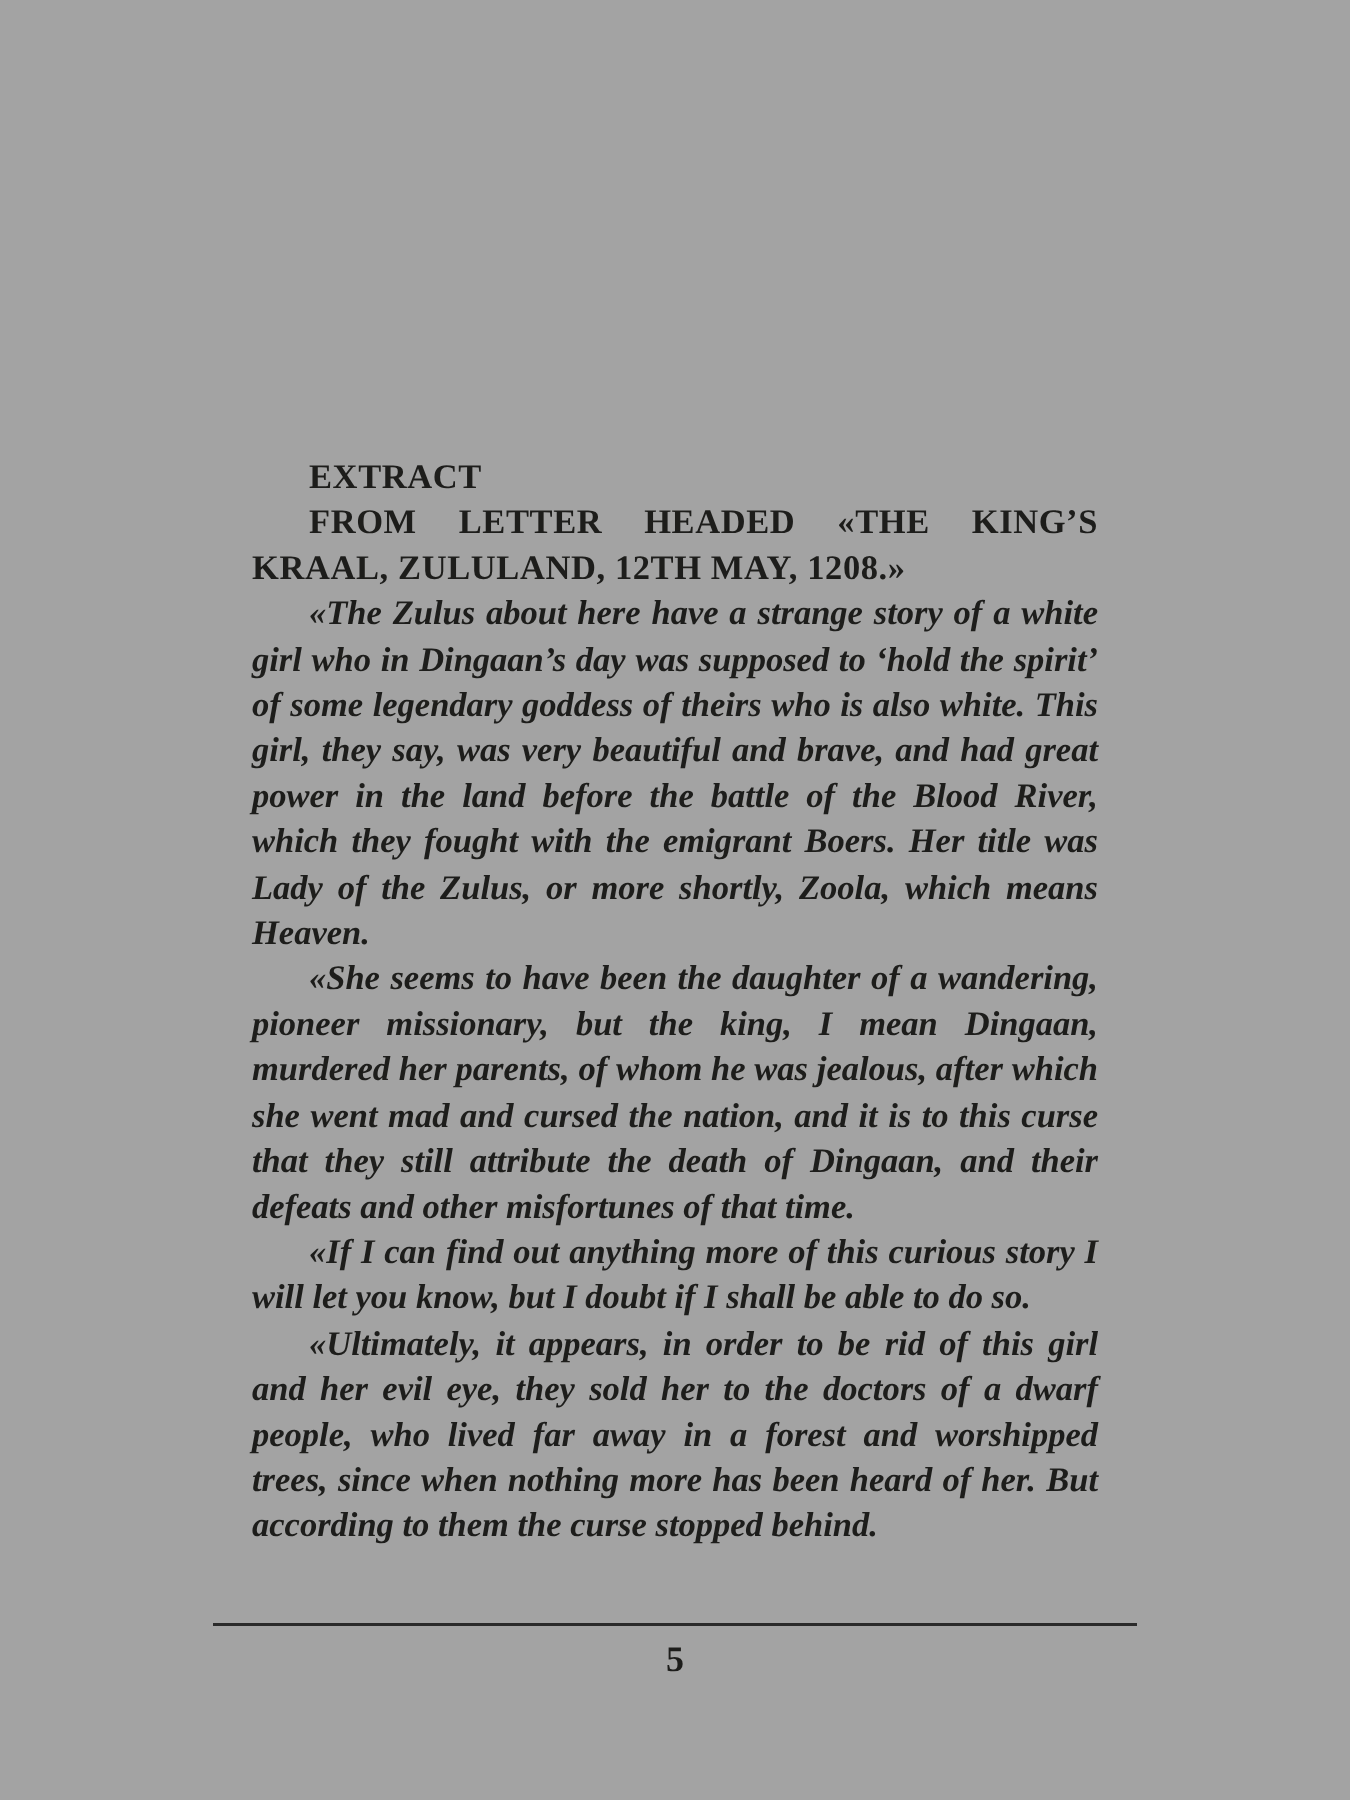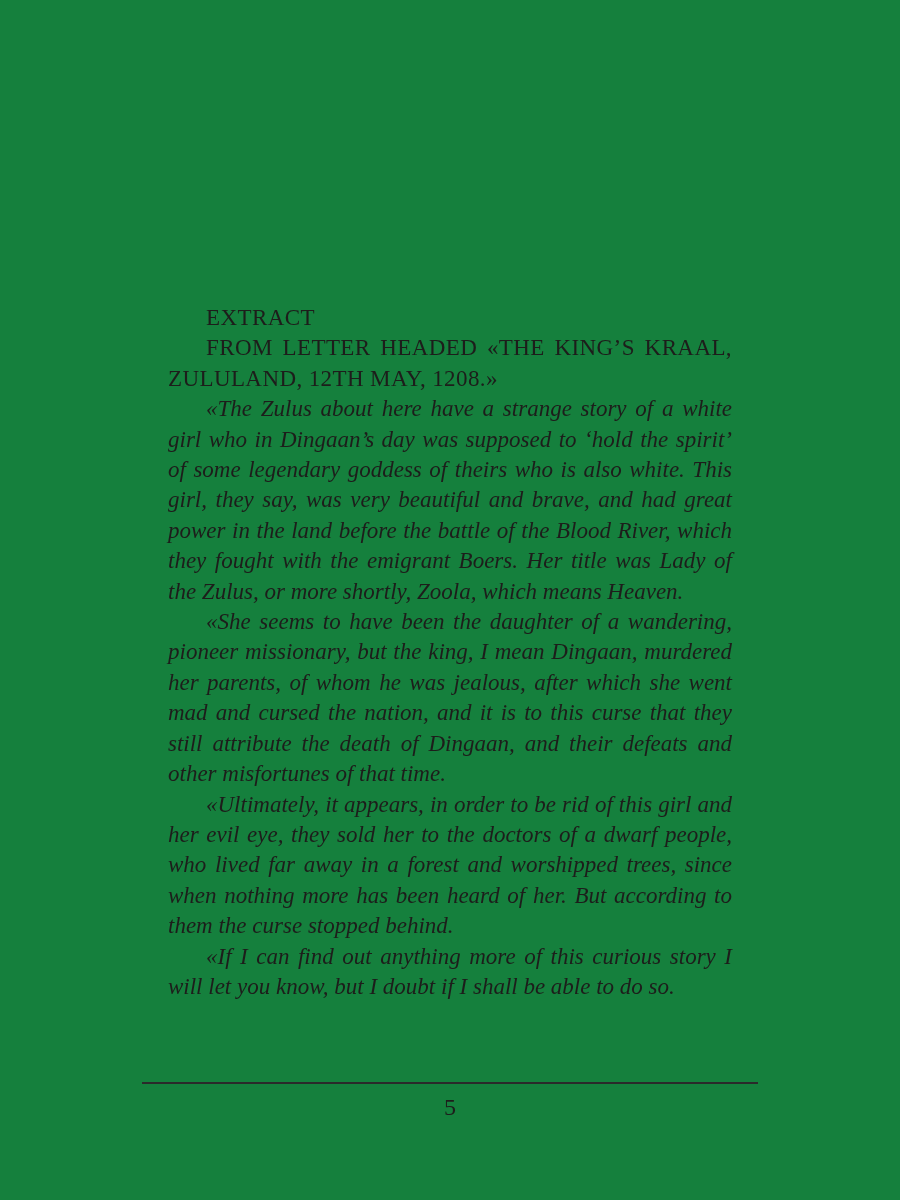--- a/index.html
+++ b/index.html
@@ -4,24 +4,25 @@
 <style>
   html, body {
     margin: 0;
     padding: 0;
     background: #ffffff;
   }
   .page {
     position: relative;
     width: 900px;
     height: 1200px;
-    background: #15803d;
+    background: #a3a3a3;
     color: #1d1d1b;
     font-family: "Liberation Serif", "DejaVu Serif", serif;
     overflow: hidden;
+    font-weight: bold;
   }
   .content {
     position: absolute;
     left: 168px;
     width: 564px;
     top: 303px;
   }
   .content p {
     margin: 0;
     font-size: 23px;
@@ -60,19 +61,19 @@
 </style>
 </head>
 <body>
 
 <div class="page">
   <div class="content">
     <p class="caps-heading first">EXTRACT</p>
     <p class="caps-heading">FROM LETTER HEADED «THE KING’S KRAAL, ZULULAND, 12TH MAY, 1208.»</p>
     <p class="body-par">«The Zulus about here have a strange story of a white girl who in Dingaan’s day was supposed to ‘hold the spirit’ of some legendary goddess of theirs who is also white. This girl, they say, was very beautiful and brave, and had great power in the land before the battle of the Blood River, which they fought with the emigrant Boers. Her title was Lady of the Zulus, or more shortly, Zoola, which means Heaven.</p>
     <p class="body-par">«She seems to have been the daughter of a wandering, pioneer missionary, but the king, I mean Dingaan, murdered her parents, of whom he was jealous, after which she went mad and cursed the nation, and it is to this curse that they still attribute the death of Dingaan, and their defeats and other misfortunes of that time.</p>
+    <p class="body-par">«If I can find out anything more of this curious story I will let you know, but I doubt if I shall be able to do so.</p>
     <p class="body-par">«Ultimately, it appears, in order to be rid of this girl and her evil eye, they sold her to the doctors of a dwarf people, who lived far away in a forest and worshipped trees, since when nothing more has been heard of her. But according to them the curse stopped behind.</p>
-    <p class="body-par">«If I can find out anything more of this curious story I will let you know, but I doubt if I shall be able to do so.</p>
   </div>
 
   <div class="footer-rule"></div>
   <div class="page-number">5</div>
 </div>
 
 </body></html>

